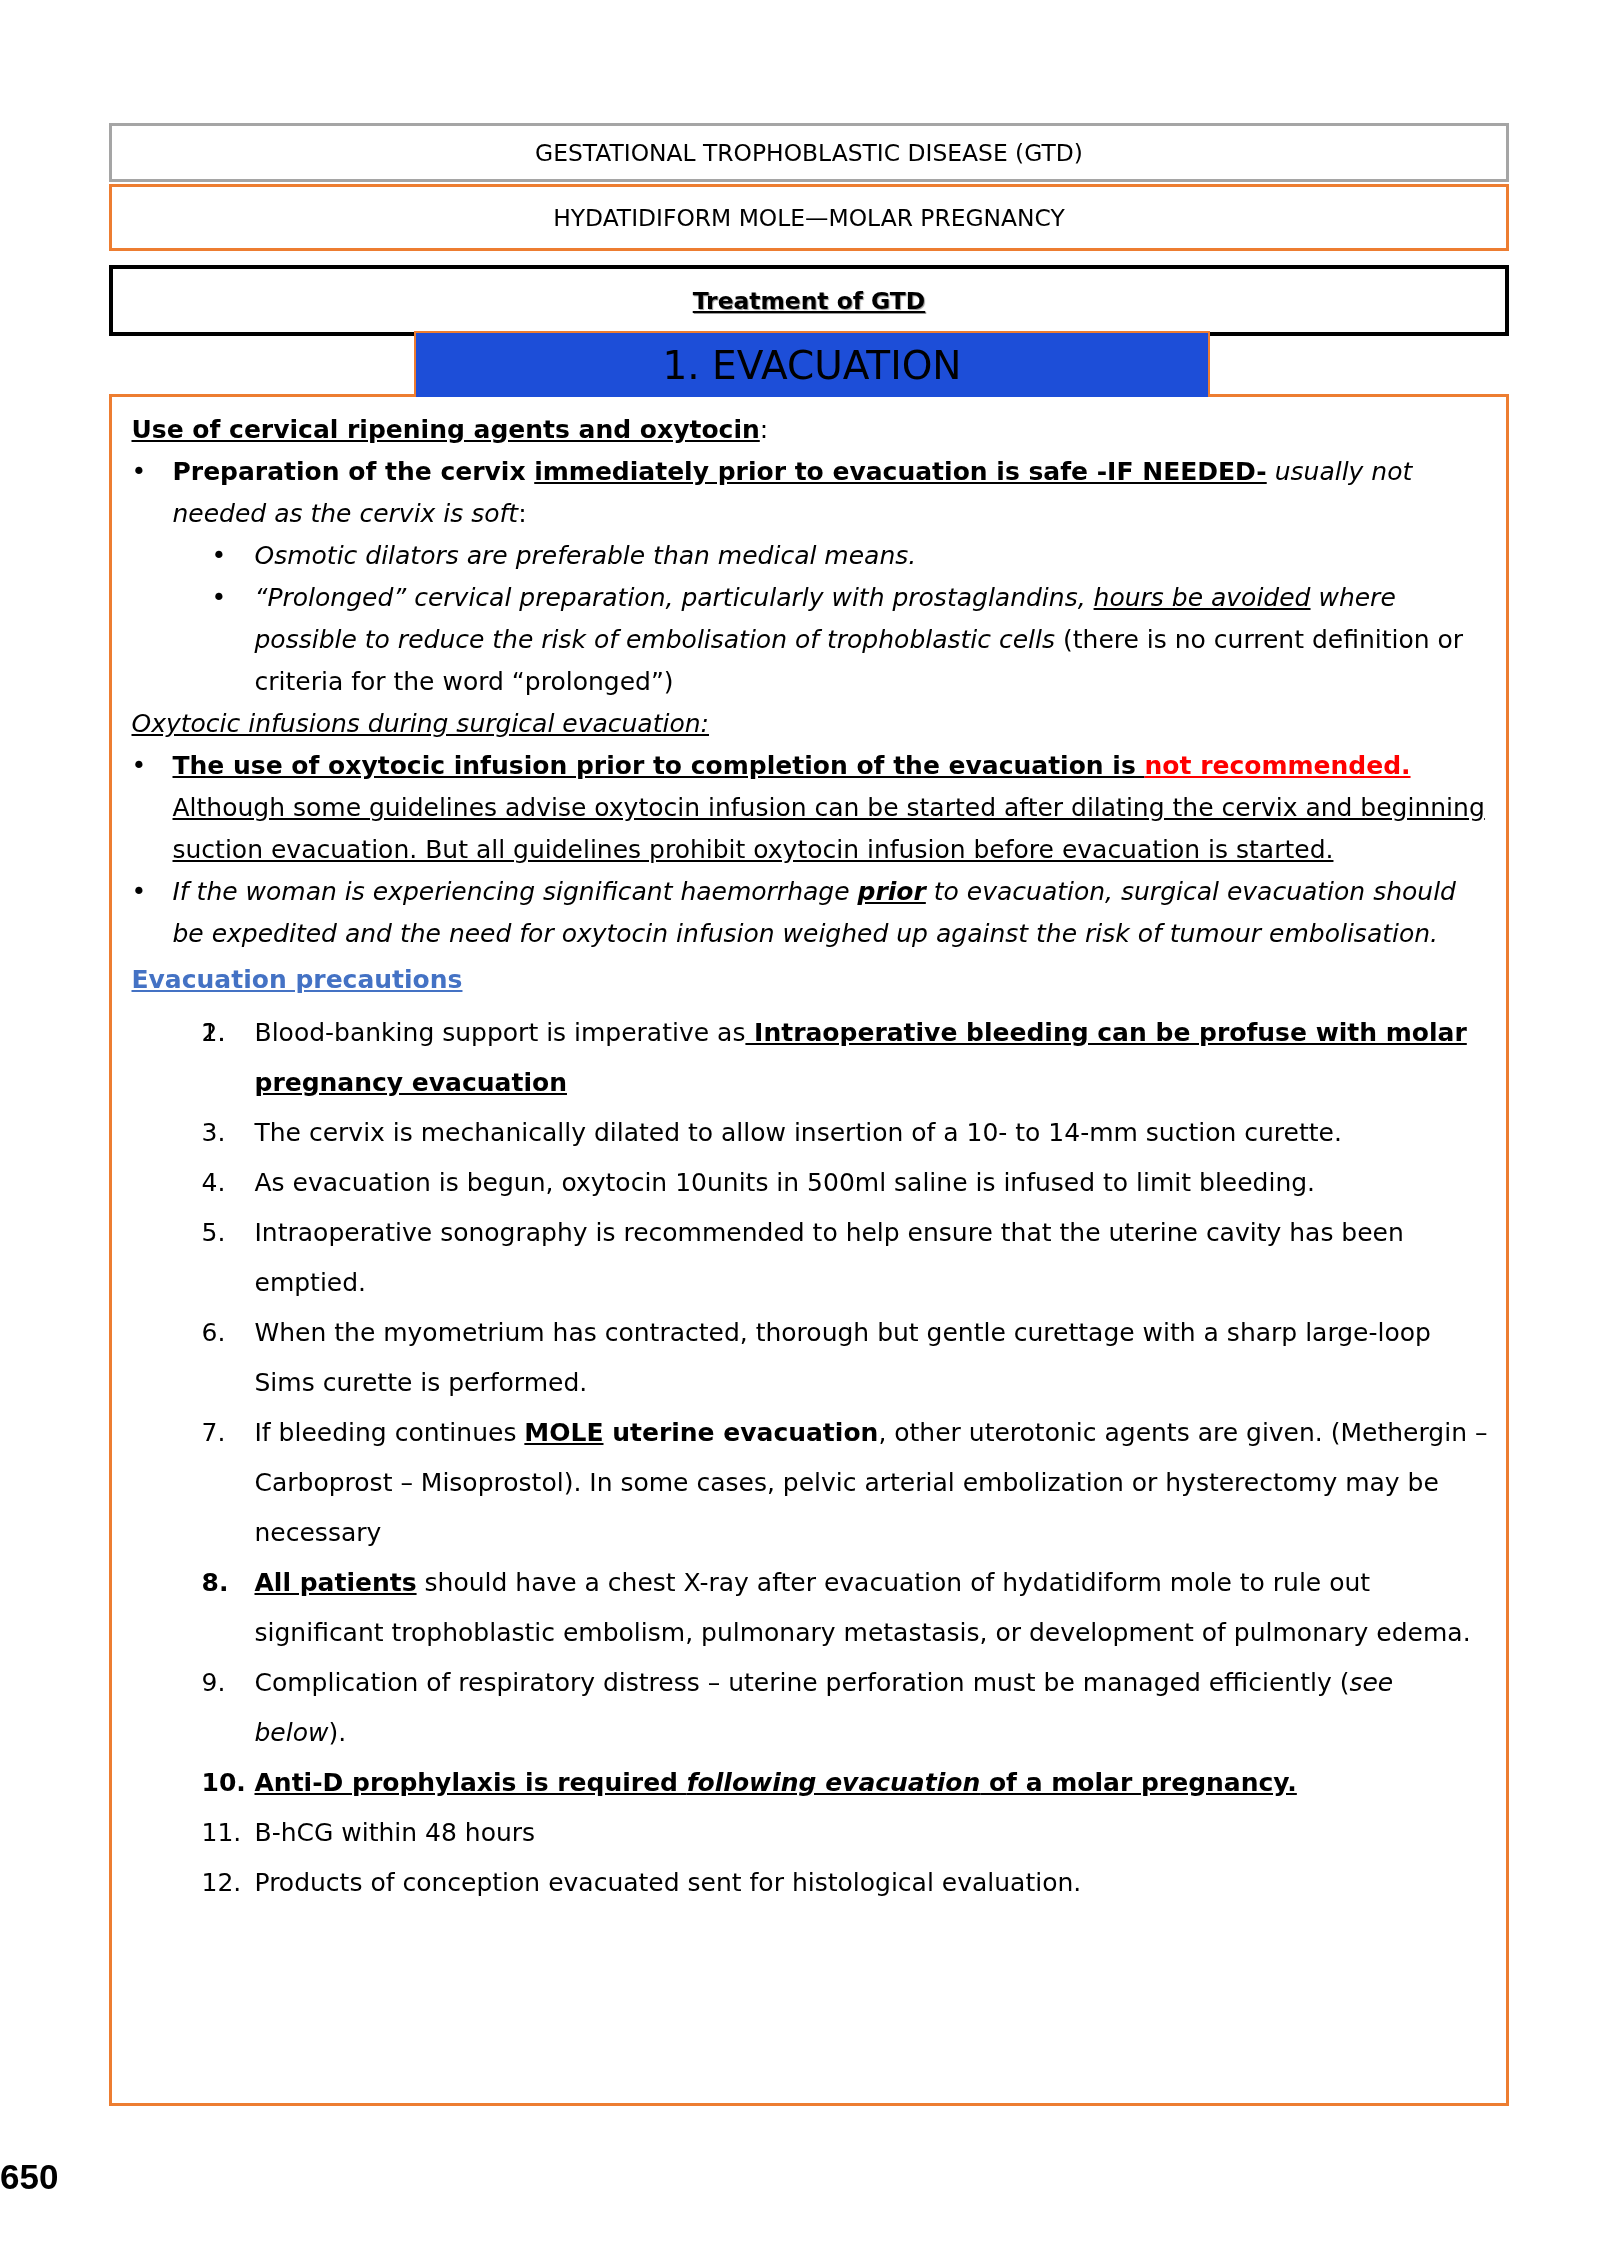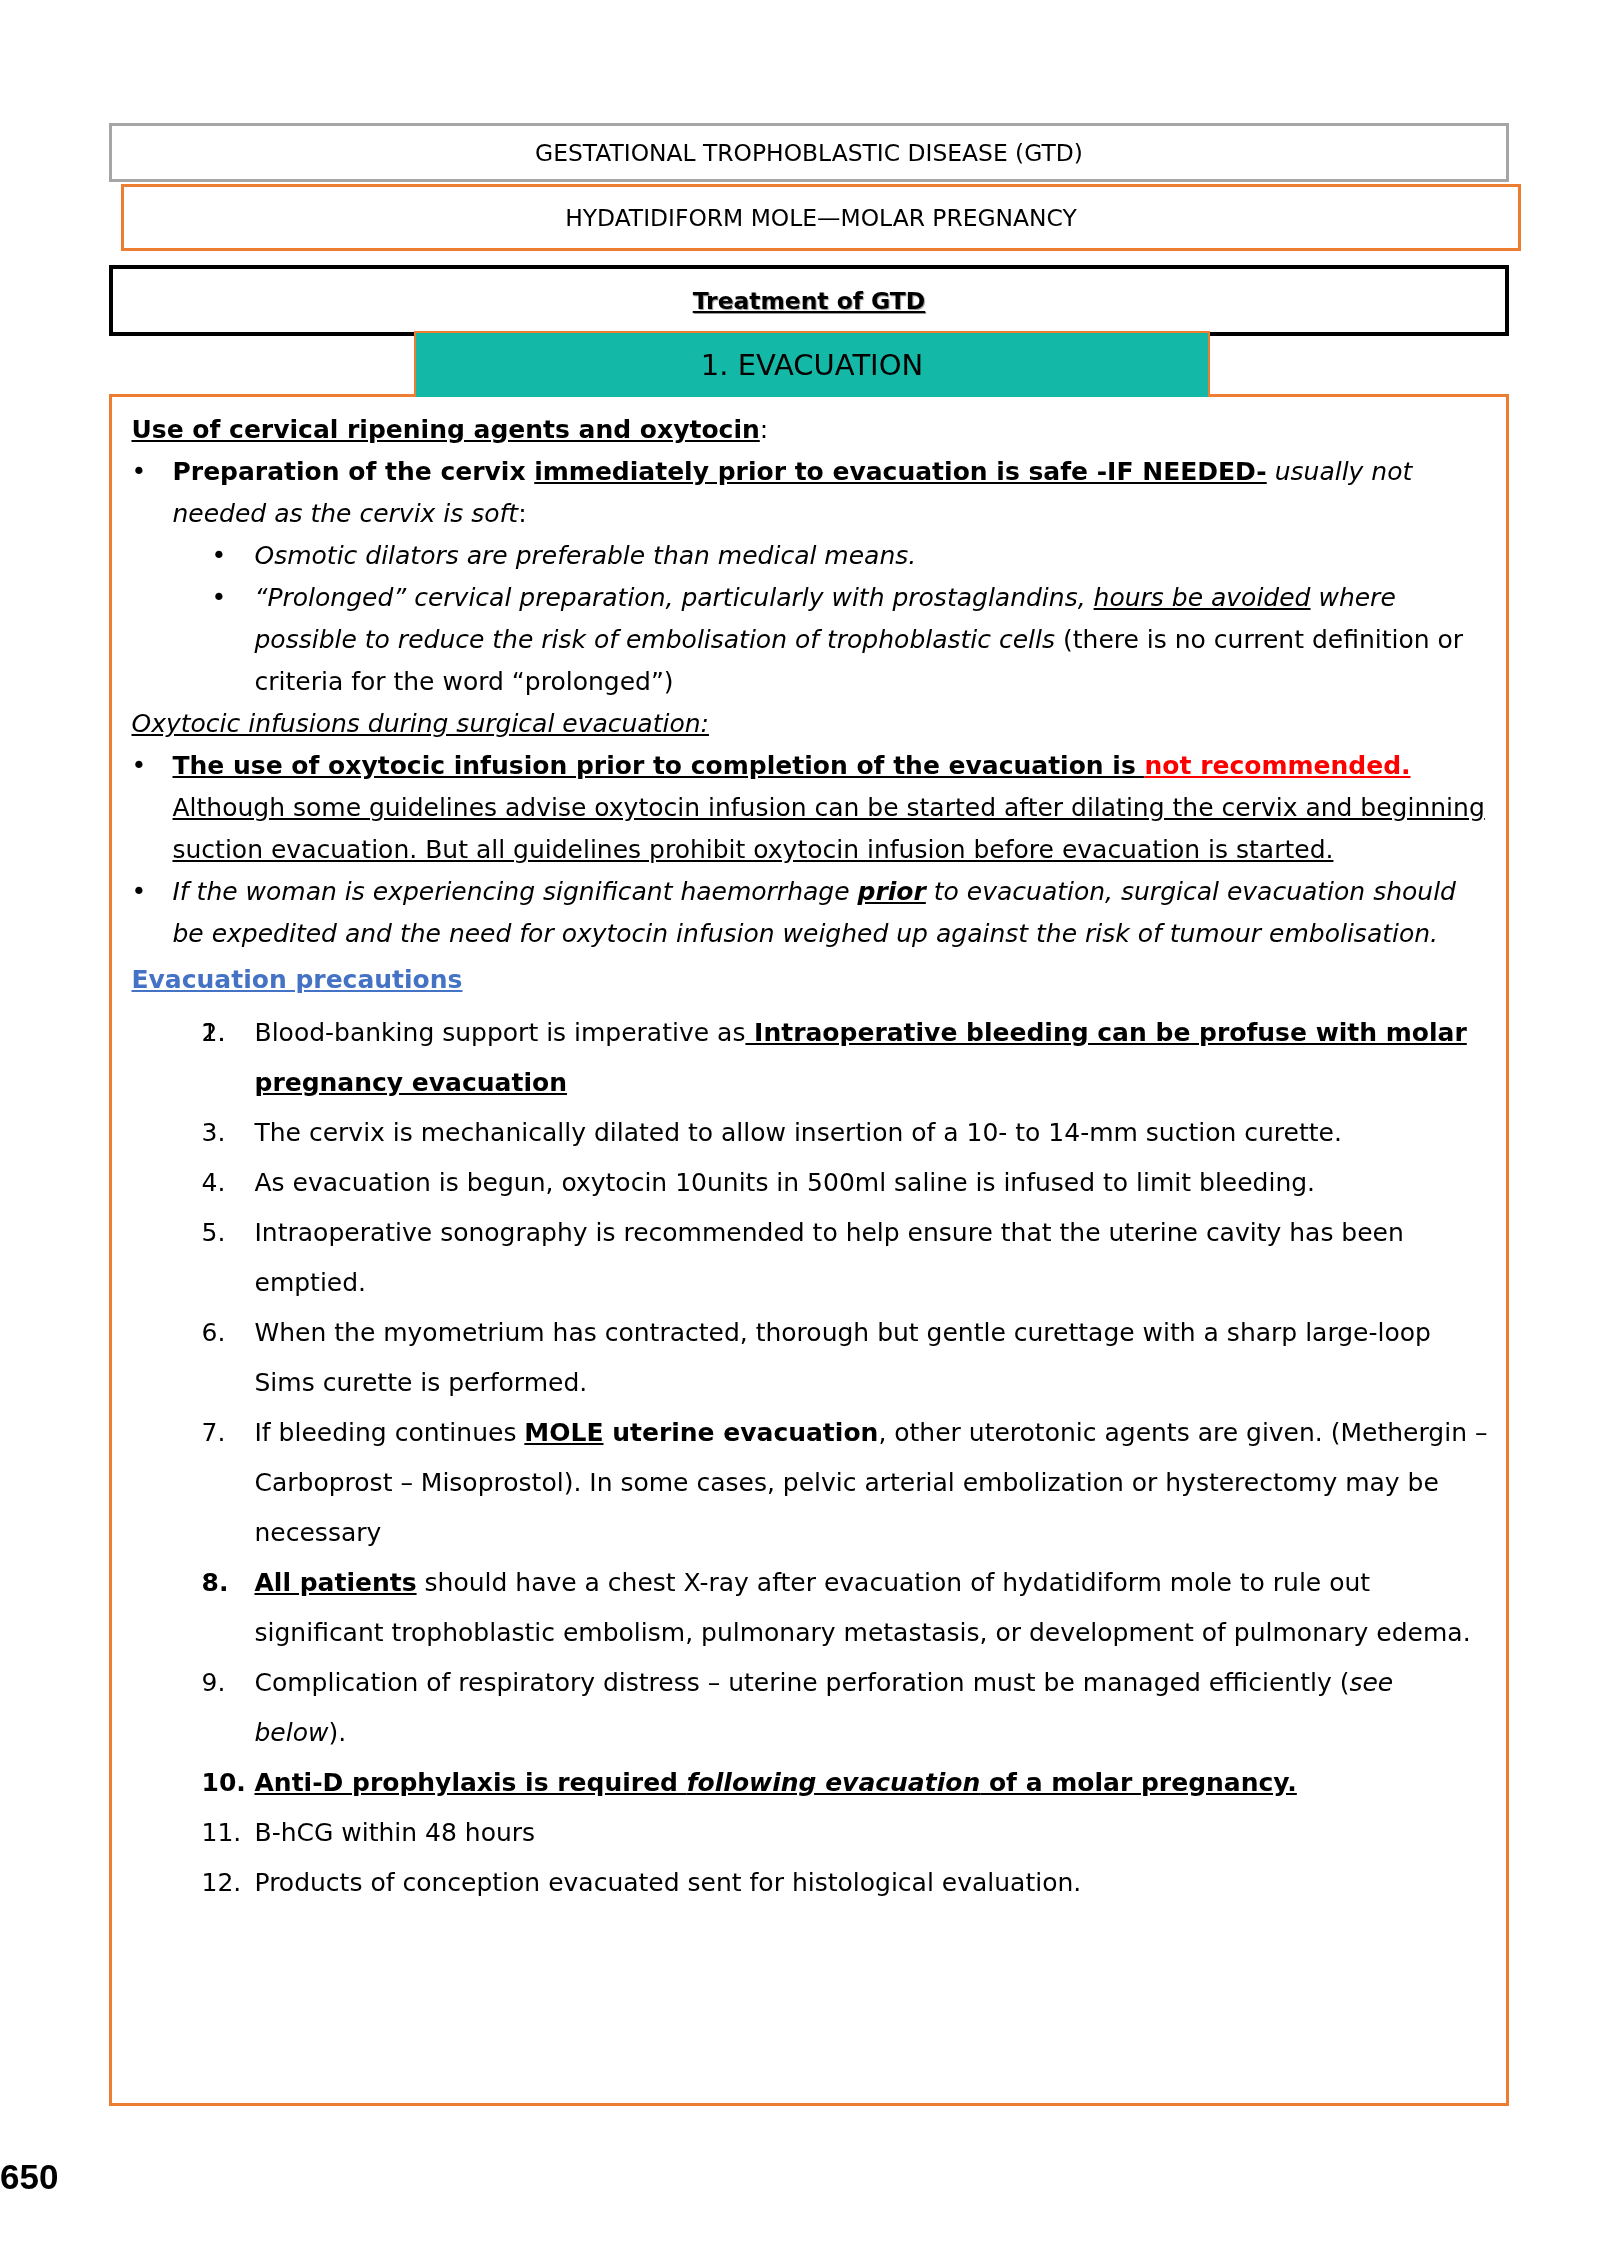--- a/index.html
+++ b/index.html
@@ -8,21 +8,21 @@
   .hbox { position: absolute; left: 109px; width: 1400px; box-sizing: border-box;
           display: flex; align-items: center; justify-content: center;
           font-family: "DejaVu Sans", sans-serif; font-size: 23.4px; color: #000; }
   #box-gtd { top: 123px; height: 59px; border: 3.9px solid #a5a5a5; }
   #box-mole { top: 184px; height: 67px; border: 3.9px solid #ed7d31; }
   #box-treat { top: 265px; height: 71px; border: 4.9px solid #000; }
   #box-treat span { font-weight: bold; text-decoration: underline; text-shadow: 1px 1px 1px #999; }
   #box-evac { position: absolute; left: 414px; width: 796px; top: 331px; height: 66px;
               box-sizing: border-box; border: 2.9px solid #ed7d31; border-bottom: none;
               display: flex; align-items: center; justify-content: center;
-              font-family: "DejaVu Sans", sans-serif; font-size: 29px; background: #14b8a6; z-index: 2; }
+              font-family: "DejaVu Sans", sans-serif; font-size: 39px; background: #1d4ed8; z-index: 2; }
   #main { position: absolute; left: 109px; width: 1400px; top: 394px; height: 1712px;
           box-sizing: border-box; border: 3.9px solid #ed7d31; }
   #content { position: absolute; left: 19.5px; top: 11.7px; right: 13.7px;
              font-family: "DejaVu Sans", sans-serif; font-size: 25px; color: #000; }
   .p { line-height: 42px; white-space: normal; }
   .indent1 { padding-left: 41px; position: relative; }
   .indent2 { padding-left: 123px; position: relative; }
   .bullet { position: absolute; top: 0; }
   .indent1 .bullet { left: 0; }
   .indent2 .bullet { left: 80px; }
@@ -36,21 +36,21 @@
   .red { color: #ff0000; }
   #page-num { position: absolute; left: 0; width: 1619px; top: 2157px; text-align: left;
               font-family: "Liberation Sans", sans-serif; font-weight: bold; font-size: 35px; }
 </style>
 </head>
 <body>
 
 <div id="box-gtd" class="hbox" style="border-color: rgb(165, 165, 165);">
   <span>GESTATIONAL TROPHOBLASTIC DISEASE  (GTD)</span>
 </div>
-<div id="box-mole" class="hbox" style="border-color: rgb(237, 125, 49); margin-left: 12px;">
+<div id="box-mole" class="hbox" style="border-color: rgb(237, 125, 49);">
   <span>HYDATIDIFORM MOLE—MOLAR PREGNANCY</span>
 </div>
 <div id="box-treat" class="hbox">
   <span>Treatment of GTD</span>
 </div>
 <div id="box-evac" style="border-color: rgb(237, 125, 49);">
   <span>1. EVACUATION</span>
 </div>
 
 <div id="main" style="border-color: rgb(237, 125, 49);">

